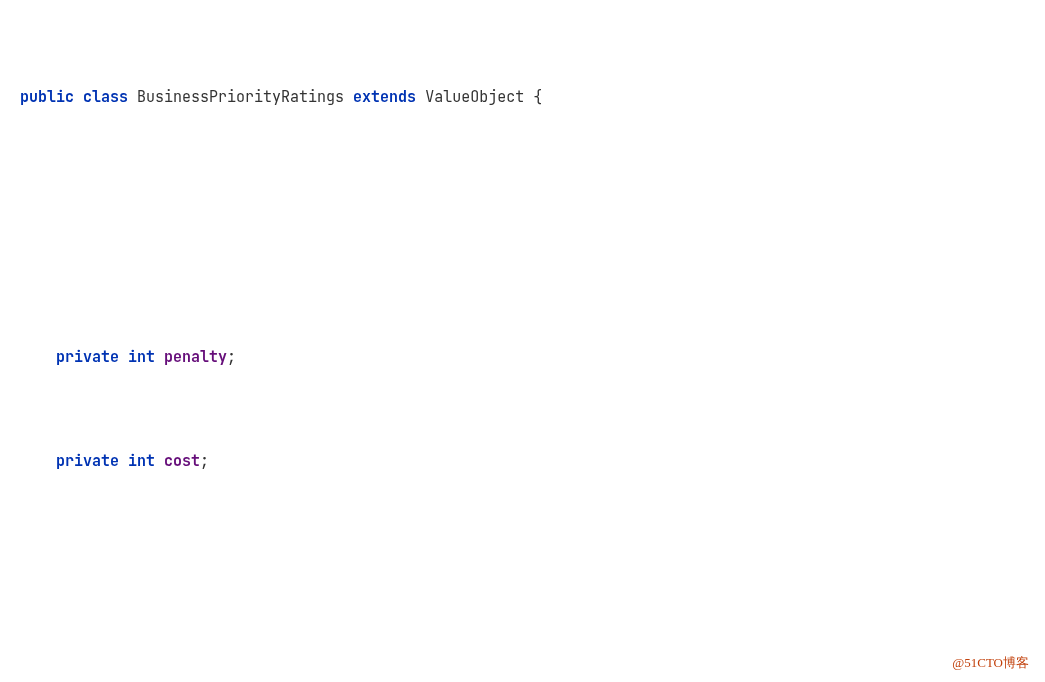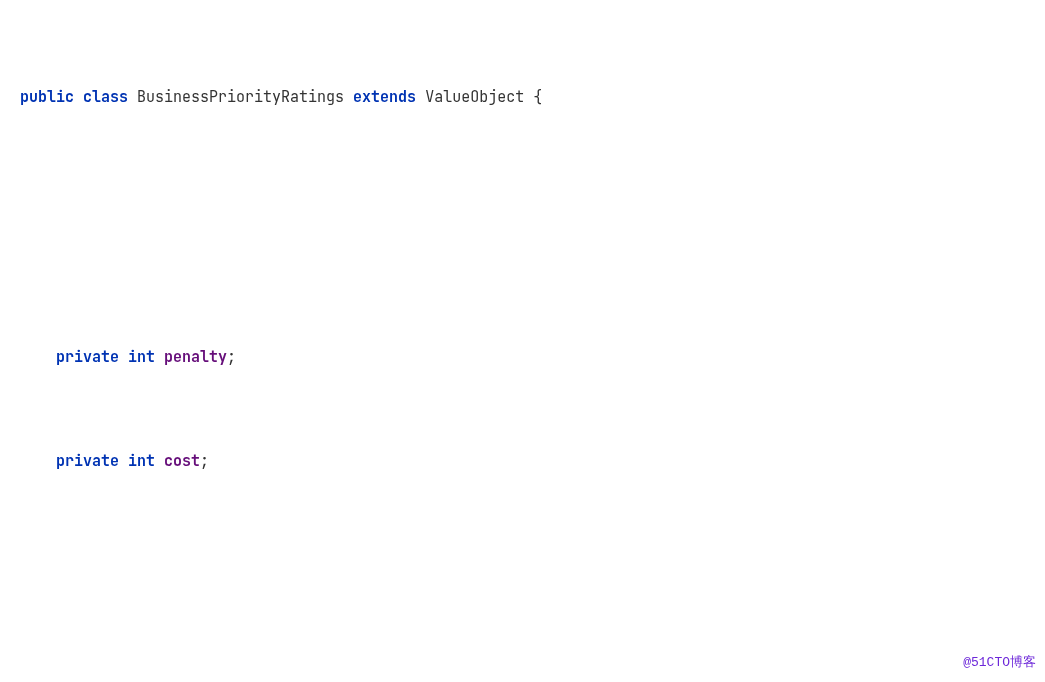--- a/index.html
+++ b/index.html
@@ -24,25 +24,25 @@
     padding-left: 20px;
     height: 26px;
     position: relative;
   }
   .kw { color: #0033b3; font-weight: 600; }   
   .typ { color: #333333; }                     
   .fld { color: #660e7a; font-weight: 600; }
   .punct { color: #333333; }
   .watermark {
     position: absolute;
-    right: 9px;
+    right: 16px;
     bottom: 6px;
-    color: #6d28d9;
+    color: #c2410c;
     font-size: 13px;
-    font-family: Liberation Mono, monospace;
+    font-family: Liberation Serif, serif;
   }
 </style>
 </head>
 <body>
 
 <div class="editor">
 
   <div class="line"><span class="kw">public</span> <span class="kw">class</span> <span>BusinessPriorityRatings</span> <span class="kw">extends</span> <span class="typ">ValueObject</span> <span class="punct">{</span></div>
 
   <div class="line"> </div>

